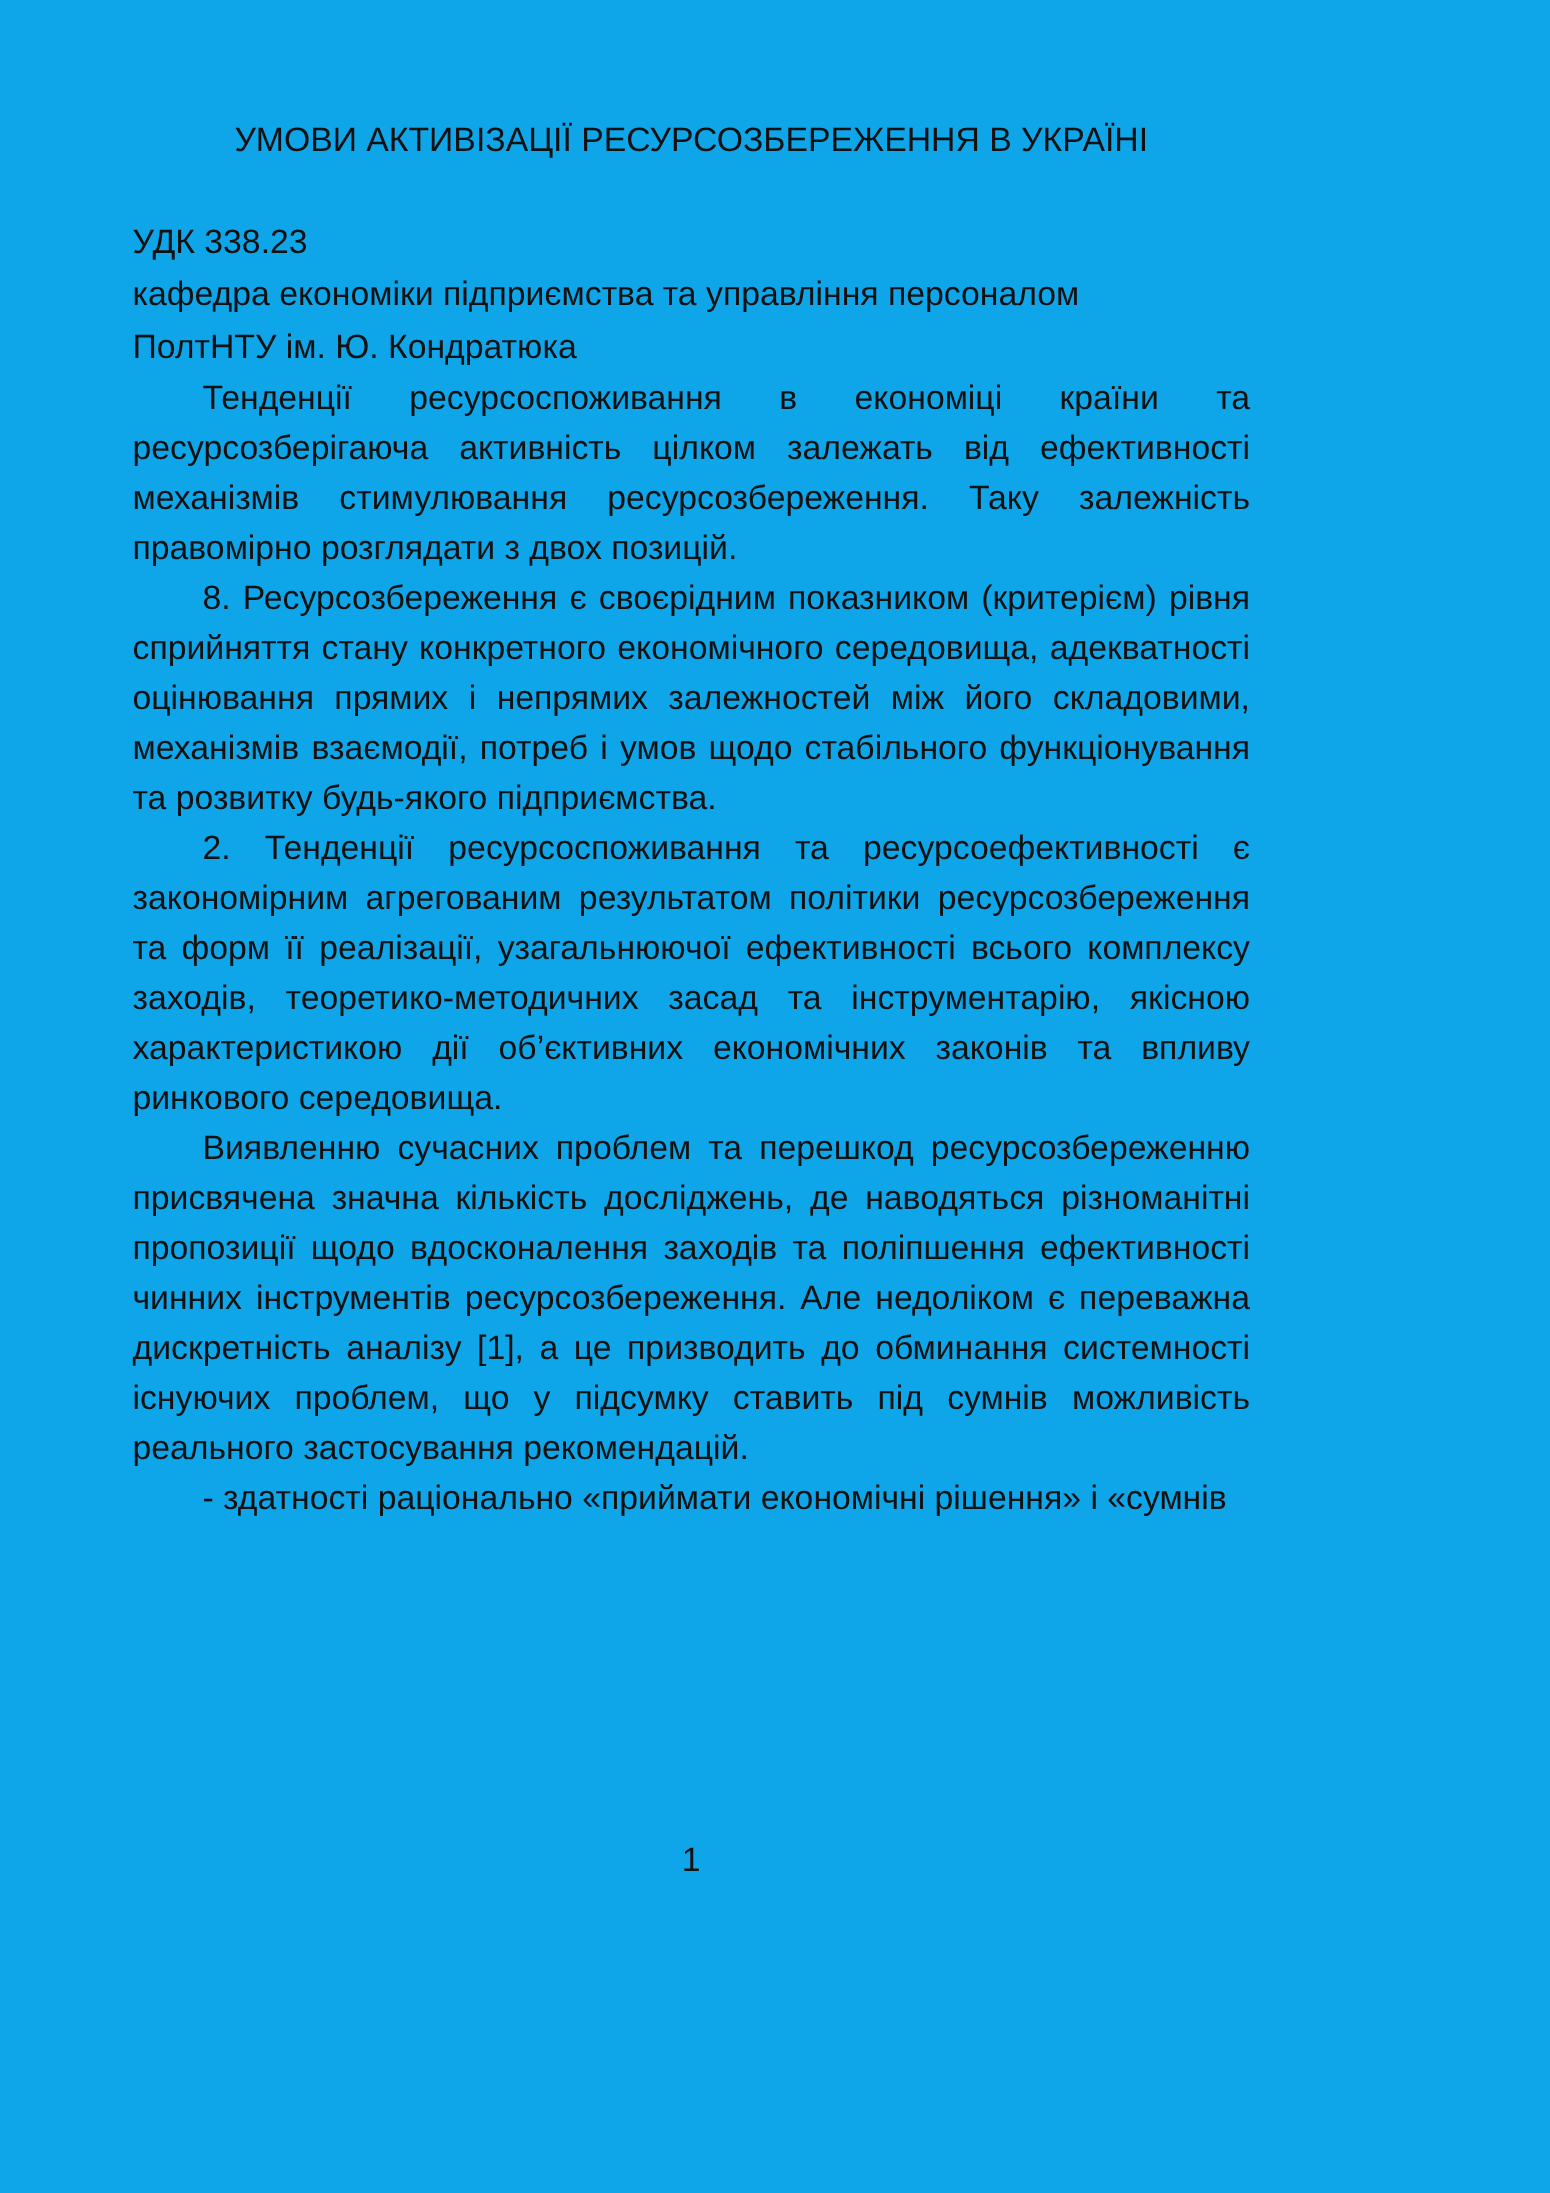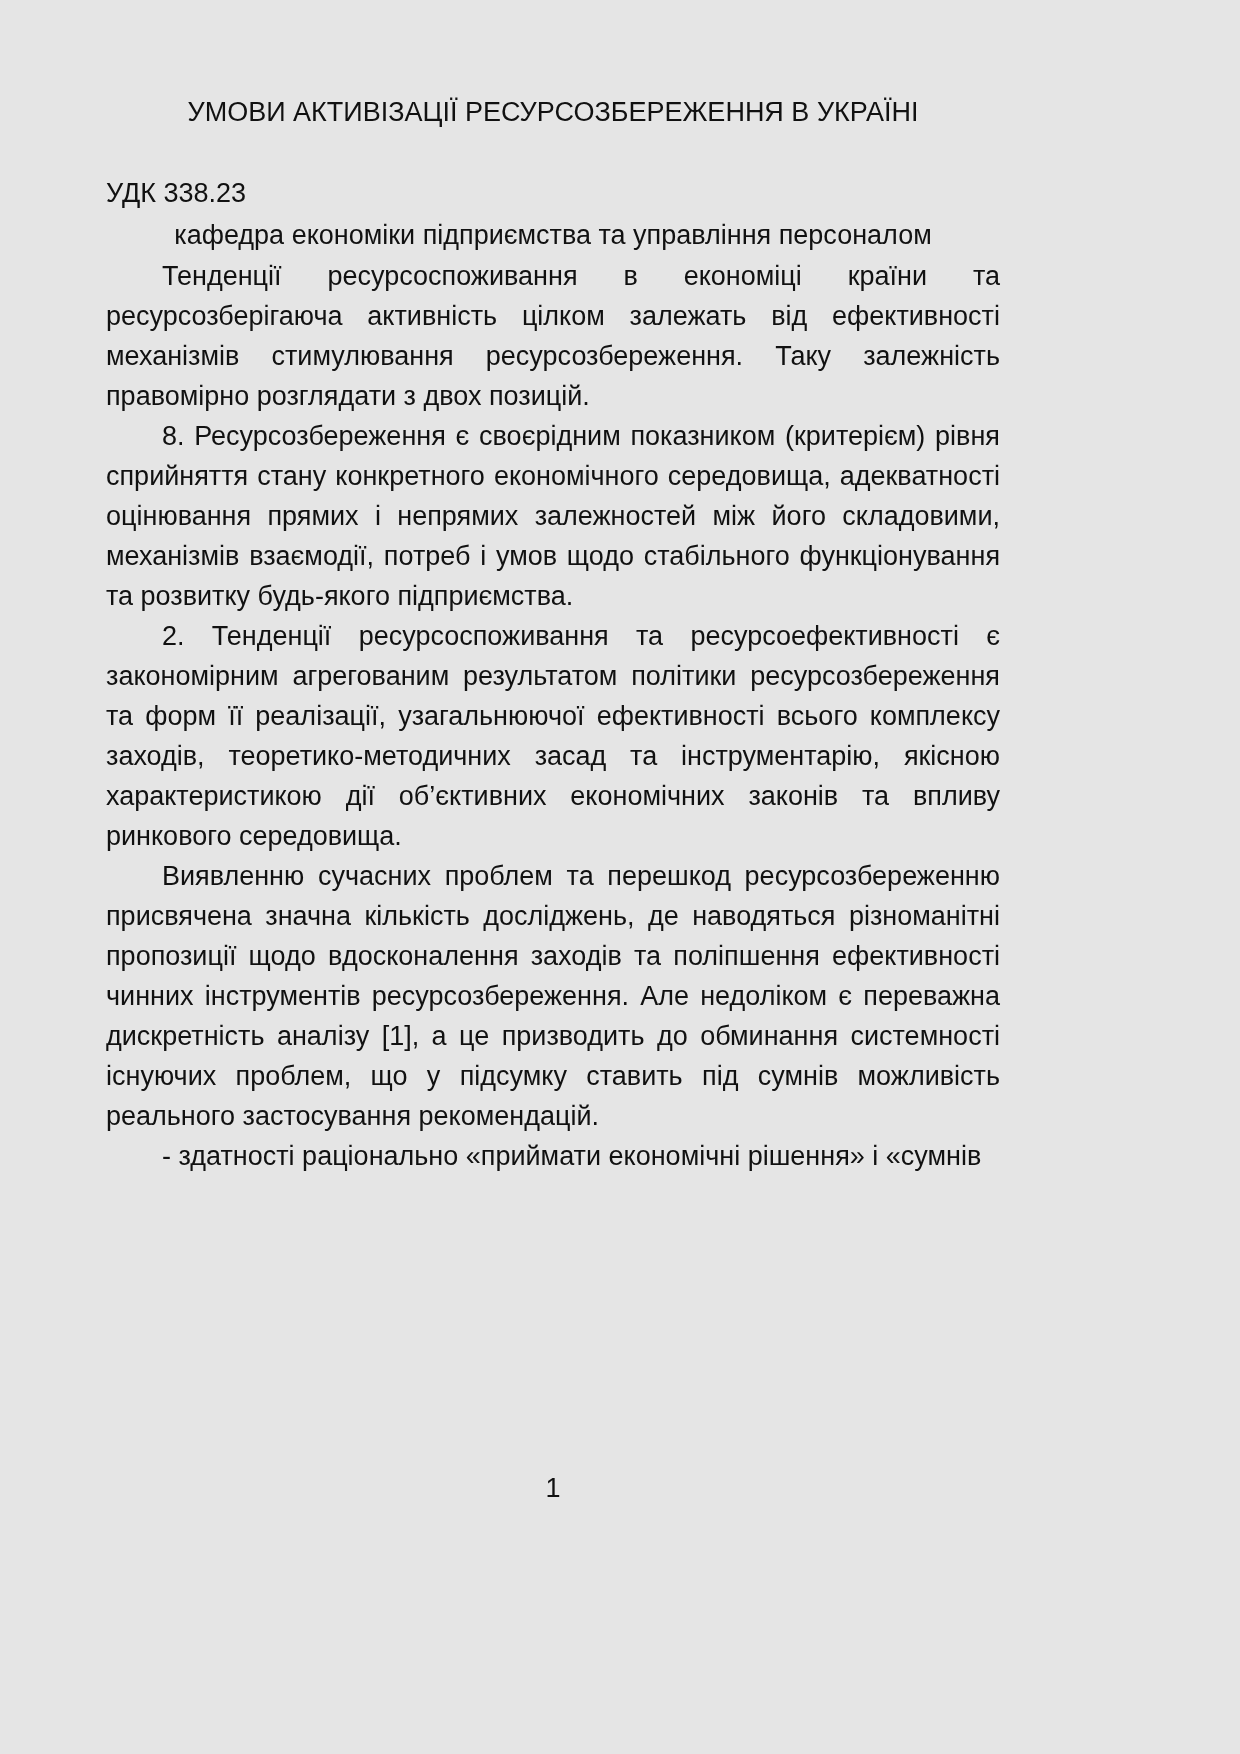--- a/index.html
+++ b/index.html
@@ -5,21 +5,21 @@
   * { box-sizing: border-box; }
   html, body {
     margin: 0;
     padding: 0;
     background: #ffffff;
   }
   .page {
     position: relative;
     width: 1240px;
     height: 1754px;
-    background: #e5e5e5;
+    background: #0ea5e9;
     color: #111111;
     font-family: "Liberation Sans", "DejaVu Sans", sans-serif;
     font-size: 27px;
     line-height: 40px;
     padding: 92px 240px 0 106px;
     overflow: hidden;
   }
   .title {
     font-size: 27px;
     font-weight: 400;
@@ -27,21 +27,21 @@
     margin: 0 0 40px 0;
     line-height: 40px;
   }
   .byline-row {
     display: flex;
     justify-content: space-between;
     align-items: baseline;
     line-height: 42px;
   }
   .byline-right {
-    text-align: center;
+    text-align: left;
     line-height: 42px;
   }
   .article-body {
     text-align: justify;
   }
   .article-body p {
     margin: 0;
     text-indent: 56px;
   }
   .page-number {
@@ -59,20 +59,21 @@
 <div class="page">
 
   <h1 class="title">УМОВИ АКТИВІЗАЦІЇ РЕСУРСОЗБЕРЕЖЕННЯ В УКРАЇНІ</h1>
 
   <div class="byline-row">
     <span>УДК 338.23</span>
   </div>
 
   <div class="byline-right">кафедра економіки підприємства та управління персоналом</div>
 
+  <div class="byline-right">ПолтНТУ ім. Ю. Кондратюка</div>
 
   <div class="article-body">
     <p>Тенденції ресурсоспоживання в економіці країни та ресурсозберігаюча активність цілком залежать від ефективності механізмів стимулювання ресурсозбереження. Таку залежність правомірно розглядати з двох позицій.</p>
     <p>8. Ресурсозбереження є своєрідним показником (критерієм) рівня сприйняття стану конкретного економічного середовища, адекватності оцінювання прямих і непрямих залежностей між його складовими, механізмів взаємодії, потреб і умов щодо стабільного функціонування та розвитку будь-якого підприємства.</p>
     <p>2. Тенденції ресурсоспоживання та ресурсоефективності є закономірним агрегованим результатом політики ресурсозбереження та форм її реалізації, узагальнюючої ефективності всього комплексу заходів, теоретико-методичних засад та інструментарію, якісною характеристикою дії об’єктивних економічних законів та впливу ринкового середовища.</p>
     <p>Виявленню сучасних проблем та перешкод ресурсозбереженню присвячена значна кількість досліджень, де наводяться різноманітні пропозиції щодо вдосконалення заходів та поліпшення ефективності чинних інструментів ресурсозбереження. Але недоліком є переважна дискретність аналізу [1], а це призводить до обминання системності існуючих проблем, що у підсумку ставить під сумнів можливість реального застосування рекомендацій.</p>
     <p>- здатності раціонально «приймати економічні рішення» і «сумнів</p>
   </div>
 
   <div class="page-number">1</div>

